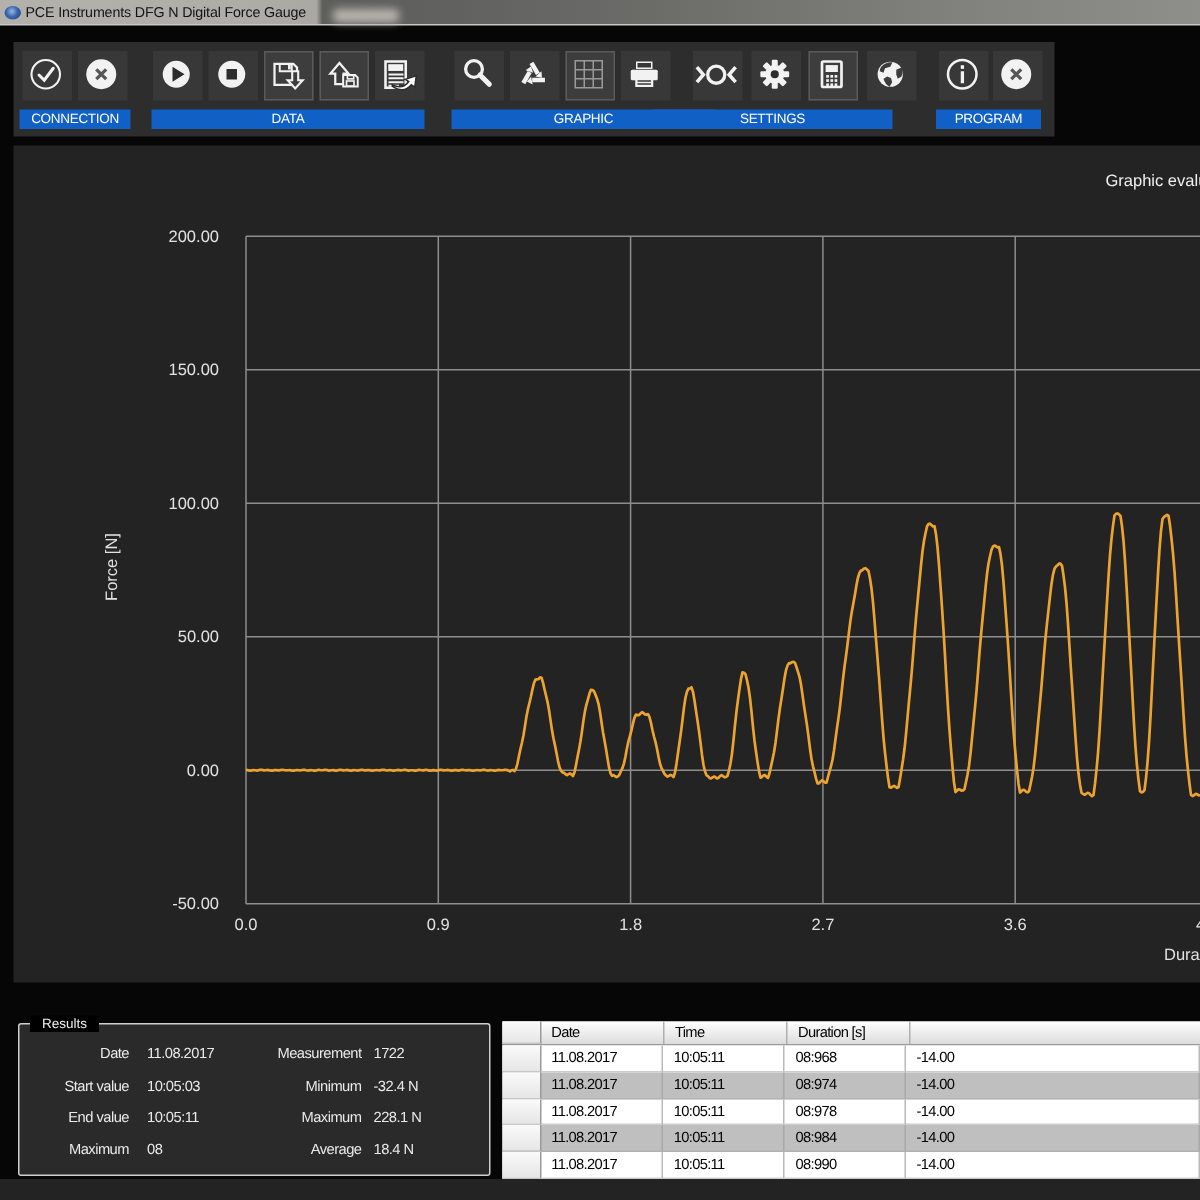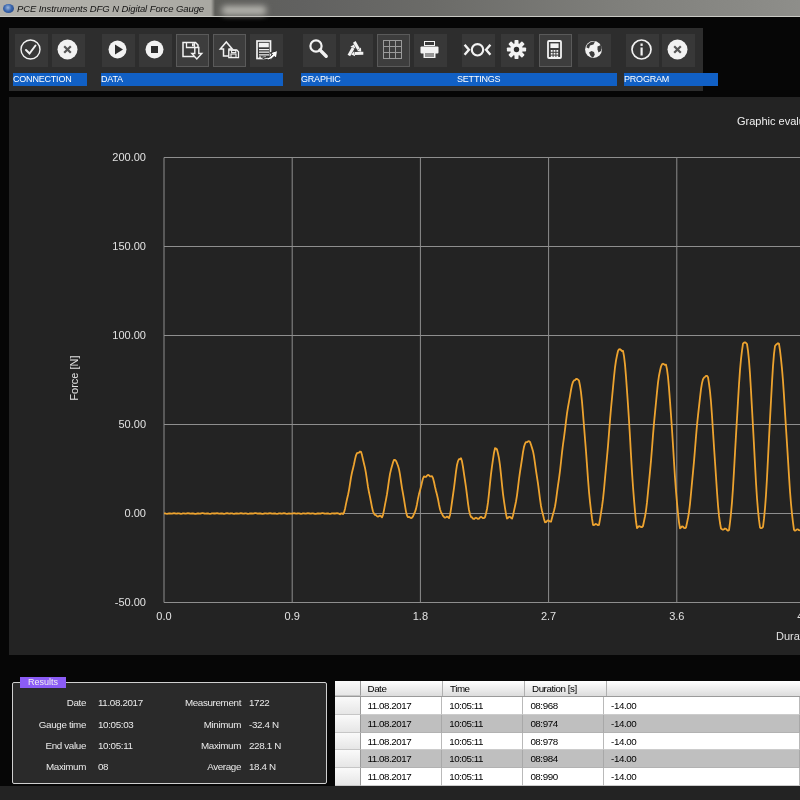--- a/index.html
+++ b/index.html
@@ -1,35 +1,35 @@
 <!DOCTYPE html>
 <html><head><meta charset="utf-8"><style>
 * { margin:0; padding:0; box-sizing:border-box; }
 html,body { width:800px; height:800px; background:#060606; overflow:hidden; filter:blur(0.4px);
   font-family:"Liberation Sans", sans-serif; position:relative; }
 #titlebar { position:absolute; left:0; top:0; width:800px; height:17px;
   background:linear-gradient(90deg,#b2b1ab 0px,#aeada7 160px,#a9a8a2 211px,#5e5e5a 215px,#616160 300px,#6b6b68 430px,#7f7f7b 620px,#8e8e8a 800px);
   border-bottom:1px solid #c9c9c4; }
 #titlebar .blob { position:absolute; left:222px; top:6px; width:44px; height:9px; background:#b7b6b0; border-radius:3px; filter:blur(3px); }
-#titlebar .txt { position:absolute; left:17px; top:3px; font-size:9.5px; letter-spacing:-0.1px; color:#141414;font-style:italic; }
+#titlebar .txt { position:absolute; left:17px; top:3px; font-size:9.5px; letter-spacing:-0.1px; color:#141414; }
 #titlebar .ico { position:absolute; left:3px; top:4px; width:11px; height:9px; border-radius:50%;
   background:radial-gradient(circle at 45% 40%, #9cb8dd 0%, #3a66ae 45%, #1d3c78 100%); }
 #toolbar { position:absolute; left:9px; top:28px; width:694px; height:63px; background:#2d2d2d; }
 .btn { position:absolute; top:6px; width:33px; height:33px; background:#383838; }
 .btn.bd { background:#3d3d3d; border:1px solid #5a5a5a; }
 .btn svg { position:absolute; left:-1px; top:-1px; }
 .btn.bd svg { left:-2px; top:-2px; }
 .band { position:absolute; top:45px; height:13px; background:#1160c5; color:#fff;
-  font-size:9px; letter-spacing:-0.2px; line-height:13px; text-align:left; }
+  font-size:9px; letter-spacing:-0.2px; line-height:13px; text-align:center; }
 #chart { position:absolute; left:9px; top:97px; width:791px; height:558px; background:#232323; }
 .axlab { fill:#e2e2e2; font-size:11px; font-family:"Liberation Sans",sans-serif; }
 #gevu { position:absolute; left:737px; top:115px; font-size:11px; color:#f0f0f0; white-space:nowrap; }
 #results { position:absolute; left:12px; top:682px; width:315px; height:102px;
   border:1px solid #cfcfcf; border-radius:2px; background:#2a2a2a; }
-#results .legend { position:absolute; top:-6px; left:7px; background:#8b5cf6; padding:0 8px;
+#results .legend { position:absolute; top:-6px; left:7px; background:#000000; padding:0 8px;
   font-size:9px; color:#f0f0f0; line-height:11px; }
 .rlab { position:absolute; text-align:right; font-size:9.8px; letter-spacing:-0.35px; color:#eaeaea; line-height:14px; }
 .rval { position:absolute; font-size:9.8px; letter-spacing:-0.35px; color:#eaeaea; line-height:14px; }
 #table { position:absolute; left:335px; top:681px; width:465px; height:105px; background:#fff; }
 .thead { display:flex; height:16px; background:linear-gradient(180deg,#ffffff,#dcdcdc);
   border-bottom:1px solid #9a9a9a; }
 .th { font-size:9.8px; letter-spacing:-0.45px; color:#000; line-height:15px; padding-left:7px;
   border-right:1px solid #b0b0b0; overflow:hidden; white-space:nowrap; }
 .tsel { width:25.5px; background:linear-gradient(180deg,#fafafa,#e6e6e6);
   border-right:1px solid #9a9a9a; border-bottom:1px solid #c6c6c6; flex:none; }
@@ -161,21 +161,21 @@
       <svg width="33" height="33">
         <g fill="#f2f2f2">
           <rect x="11" y="8" width="11" height="5"></rect>
           <rect x="7.5" y="13.5" width="18" height="7" rx="1"></rect>
           <rect x="10.5" y="19" width="12" height="6"></rect>
         </g>
         <rect x="12" y="9" width="9" height="3" fill="#383838"></rect>
         <path d="M12 21 h9 M12 23 h9" stroke="#383838" stroke-width="1"></path>
       </svg>
     </div>
-<div class="band" style="left:448px;width:160px">SETTINGS</div>
+<div class="band" style="left:426px;width:160px">SETTINGS</div>
 <div class="btn" style="left:453px">
       <svg width="33" height="33">
         <circle cx="16.5" cy="16.8" r="5.7" fill="none" stroke="#f2f2f2" stroke-width="2.2"></circle>
         <path d="M3.6 11.8 l4.3 5 -4.3 5" fill="none" stroke="#f2f2f2" stroke-width="2.4" stroke-linejoin="miter" stroke-linecap="butt"></path>
         <path d="M29.4 11.8 l-4.3 5 4.3 5" fill="none" stroke="#f2f2f2" stroke-width="2.4" stroke-linejoin="miter" stroke-linecap="butt"></path>
       </svg>
     </div>
 <div class="btn" style="left:491.5px">
       <svg width="33" height="33">
         <g transform="translate(16.5,16.5)">
@@ -217,42 +217,42 @@
       <svg width="33" height="33">
         <circle cx="16.5" cy="16.5" r="8.4" fill="#f2f2f2"></circle>
         <g fill="#3d3d3d">
           <path d="M10.5 11.5 q3 -3.5 7.5 -3 l-1.5 3 -3.5 1 -1 3 -2.5 -1 q0 -2 1 -3 z"></path>
           <path d="M12 19.5 l2.5 -1.5 2.5 1 0.8 2.8 -1.8 3 q-3 -1.5 -4 -5.3 z"></path>
           <path d="M20.5 13.5 l3.5 -1.5 q1.5 3 0 6 l-2.5 1.5 -1 -3 z"></path>
         </g>
         <path d="M22.5 9.5 q3 2.5 2.5 7" stroke="#3d3d3d" stroke-width="0.0" fill="none"></path>
       </svg>
     </div>
-<div class="band" style="left:615px;width:94px">PROGRAM</div>
+<div class="band" style="left:615px;width:70px">PROGRAM</div>
 <div class="btn" style="left:616.5px">
       <svg width="33" height="33">
         <circle cx="16.5" cy="16.5" r="9.5" fill="none" stroke="#f2f2f2" stroke-width="1.7"></circle>
         <rect x="15.5" y="14.5" width="2.2" height="8" fill="#f2f2f2"></rect>
         <rect x="15.5" y="10.5" width="2.2" height="2.4" fill="#f2f2f2"></rect>
       </svg>
     </div>
 <div class="btn" style="left:653px">
       <svg width="33" height="33">
         <circle cx="16.5" cy="16.5" r="10" fill="#f2f2f2"></circle>
         <path d="M13.2 13.2 L19.8 19.8 M19.8 13.2 L13.2 19.8" stroke="#575757" stroke-width="2.2" stroke-linecap="butt"></path>
       </svg>
     </div>
 </div>
 <div id="results">
 <div class="legend">Results</div>
 <div class="rlab" style="top:13px;left:0;width:73px">Date</div>
 <div class="rval" style="top:13px;left:85px">11.08.2017</div>
 <div class="rlab" style="top:13px;left:100px;width:128px">Measurement</div>
 <div class="rval" style="top:13px;left:236px">1722</div>
-<div class="rlab" style="top:34.5px;left:0;width:73px">Gauge time</div>
+<div class="rlab" style="top:34.5px;left:0;width:73px">Start value</div>
 <div class="rval" style="top:34.5px;left:85px">10:05:03</div>
 <div class="rlab" style="top:34.5px;left:100px;width:128px">Minimum</div>
 <div class="rval" style="top:34.5px;left:236px">-32.4 N</div>
 <div class="rlab" style="top:55.5px;left:0;width:73px">End value</div>
 <div class="rval" style="top:55.5px;left:85px">10:05:11</div>
 <div class="rlab" style="top:55.5px;left:100px;width:128px">Maximum</div>
 <div class="rval" style="top:55.5px;left:236px">228.1 N</div>
 <div class="rlab" style="top:76.5px;left:0;width:73px">Maximum</div>
 <div class="rval" style="top:76.5px;left:85px">08</div>
 <div class="rlab" style="top:76.5px;left:100px;width:128px">Average</div>

